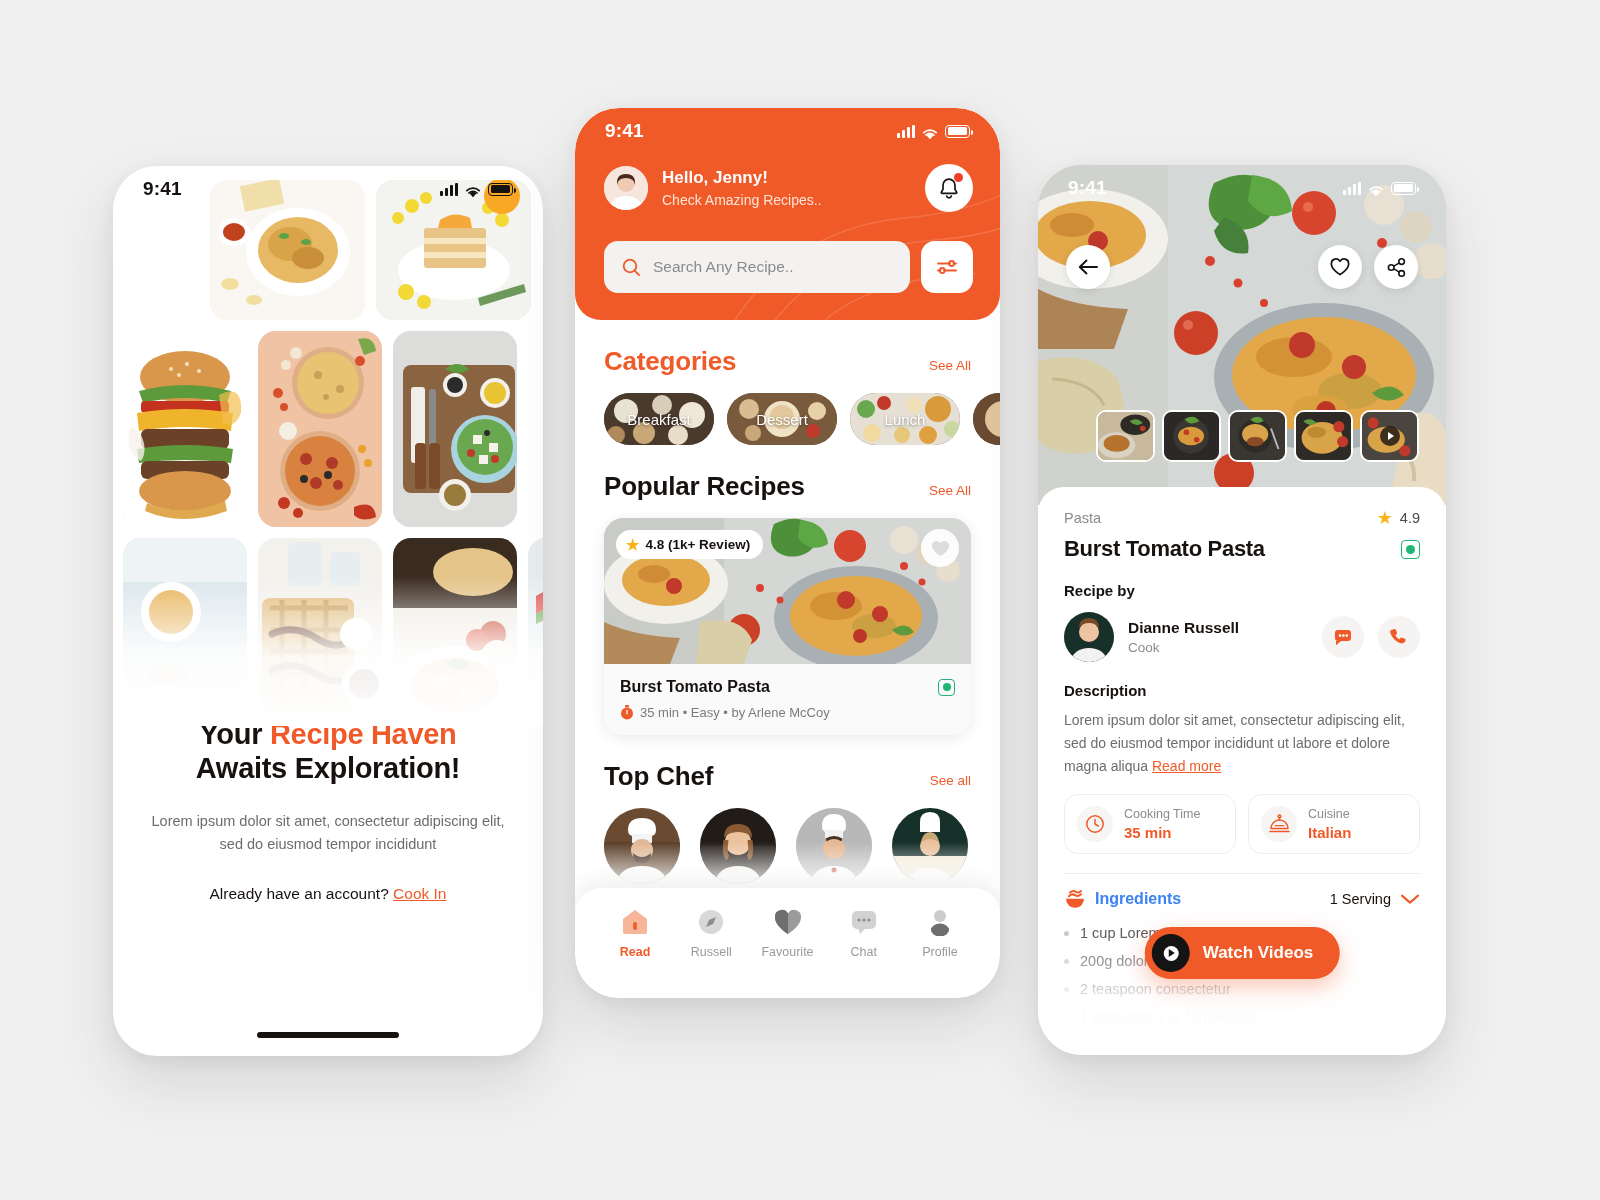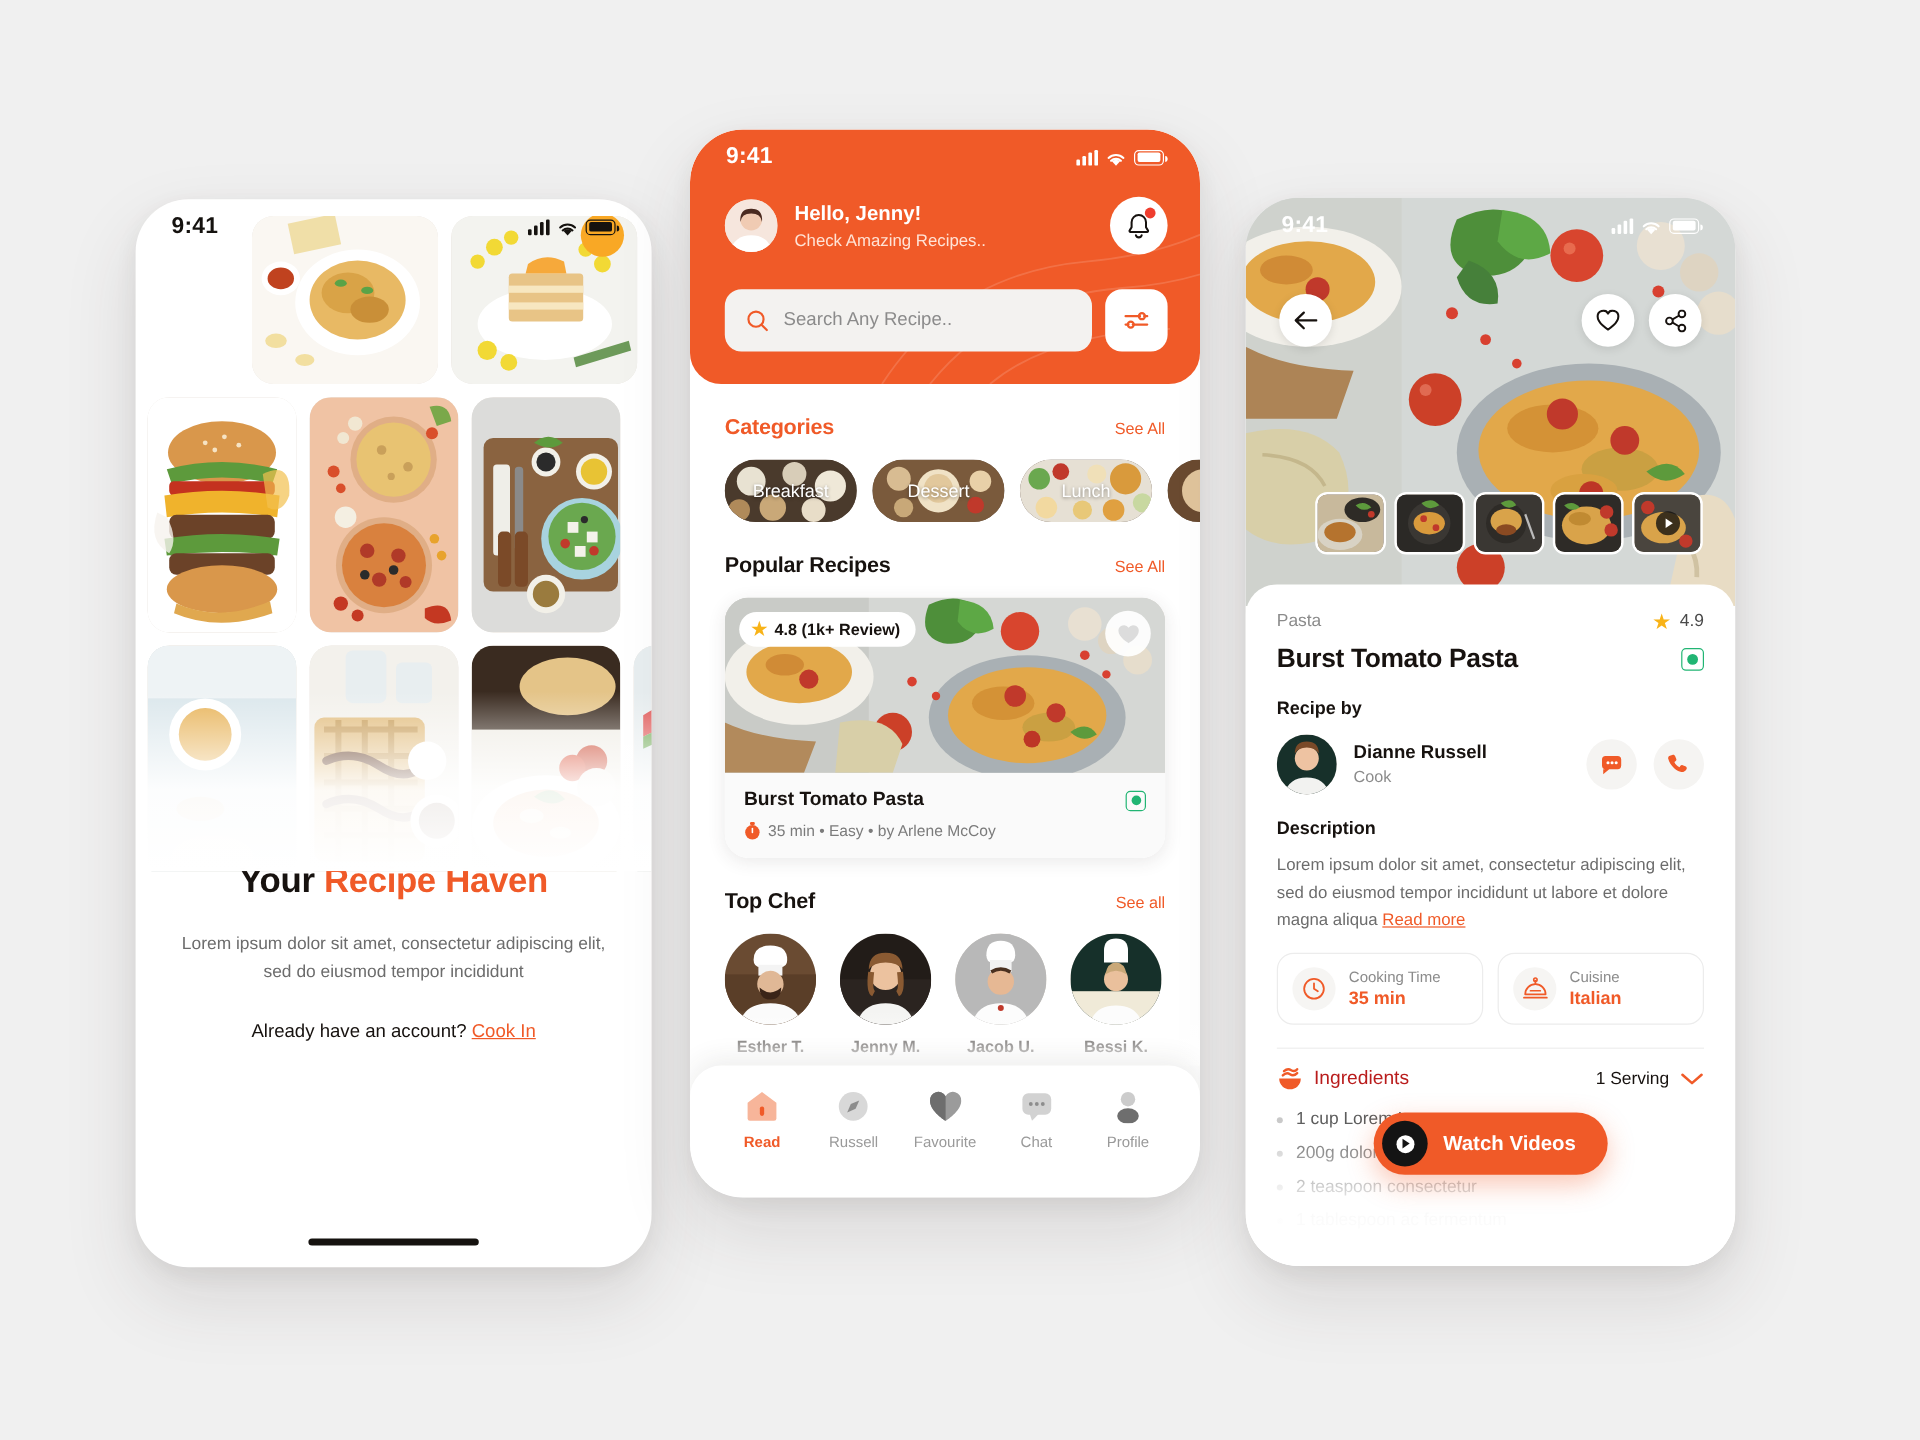--- a/index.html
+++ b/index.html
@@ -98,21 +98,21 @@
     flex:1; height:52px; background:#f3f2f0; border-radius:14px; display:flex; align-items:center;
     gap:12px; padding:0 18px; cursor:text;
   }
   #phone2 .searchbox .stxt { font-size:15.5px; color:#8b8b8b; }
   #phone2 .filter {
     width:52px; height:52px; background:#fff; border-radius:14px; display:flex;
     align-items:center; justify-content:center; cursor:pointer;
   }
   #phone2 .body { position:absolute; left:0; right:0; top:212px; bottom:0; overflow:hidden; }
   #phone2 .sect { display:flex; align-items:baseline; justify-content:space-between; padding:0 29px; }
-  #phone2 .sect h2 { font-size:18px; font-weight:700; color:#17120f; letter-spacing:-.2px; }
+  #phone2 .sect h2 { font-size:26px; font-weight:700; color:#17120f; letter-spacing:-.2px; }
   #phone2 .sect h2.orange { color:#F05A28; }
   #phone2 .sect .see { font-size:13.5px; color:#F05A28; cursor:pointer; }
   #phone2 .cats { display:flex; gap:13px; padding:0 0 0 29px; margin-top:16px; overflow:hidden; }
   #phone2 .cat {
     flex:none; width:110px; height:52px; border-radius:26px; overflow:hidden; position:relative;
     display:flex; align-items:center; justify-content:center; cursor:pointer; background:#6b5a4c;
   }
   #phone2 .cat .lbl { position:relative; z-index:2; color:#fff; font-size:15px; text-shadow:0 1px 3px rgba(0,0,0,.45); }
   #phone2 .rcard {
     margin:16px 29px 0; border-radius:20px; overflow:hidden; position:relative; background:#fff;
@@ -196,21 +196,21 @@
   #phone3 .infos { display:flex; gap:12px; margin-top:17px; }
   #phone3 .info { flex:1; border:1.3px solid #ececec; border-radius:14px; padding:11px 12px;
     display:flex; align-items:center; gap:11px; }
   #phone3 .info .ic { width:36px; height:36px; border-radius:50%; background:#f6f5f3;
     display:flex; align-items:center; justify-content:center; flex:none; }
   #phone3 .info .k { font-size:12.5px; color:#8b8b8b; }
   #phone3 .info .v { font-size:15px; font-weight:600; color:#F05A28; margin-top:3px; }
   #phone3 .divider { height:1px; background:#eeeeee; margin:19px 0 0; }
   #phone3 .ingh { margin-top:15px; display:flex; align-items:center; justify-content:space-between; }
   #phone3 .ingh .left { display:flex; align-items:center; gap:9px; }
-  #phone3 .ingh .left .t { font-size:16px; font-weight:400; color:#b91c1c; }
+  #phone3 .ingh .left .t { font-size:16px; font-weight:700; color:#3b82f6; }
   #phone3 .ingh .right { display:flex; align-items:center; gap:9px; cursor:pointer; }
   #phone3 .ingh .right .s { font-size:14.5px; color:#17120f; }
   #phone3 .ings { margin-top:10px; }
   #phone3 .ing { display:flex; align-items:center; gap:11px; padding:6px 0; font-size:14.5px; color:#5c5c5c; }
   #phone3 .ing .bu { width:5px; height:5px; border-radius:50%; background:#c9c9c9; flex:none; }
   #phone3 .ingfade { position:absolute; left:0; right:0; bottom:0; height:120px; z-index:18;
     background:linear-gradient(to bottom, rgba(255,255,255,0), rgba(255,255,255,.97) 62%, #fff); }
   #phone3 .watch {
     position:absolute; left:50%; transform:translateX(-50%); bottom:76px; z-index:25;
     height:52px; border-radius:30px; background:#F05A28; color:#fff; border:none; cursor:pointer;
@@ -423,20 +423,21 @@
       </span>
       <span class="batt">
             <i></i>
           </span>
     </div>
   </div>
 
   <div class="copy">
     <h1>
       <span>Your </span><span class="accent">Recipe Haven</span><br>
+      <span>Awaits Exploration!</span>
     </h1>
     <div class="sub">Lorem ipsum dolor sit amet, consectetur adipiscing elit, sed do eiusmod tempor incididunt</div>
     <div class="already"><span>Already have an account? </span><span class="link">Cook In</span></div>
   </div>
 
   <div class="home-indicator"></div>
 </div>
 
 <div class="phone" id="phone2">
 

